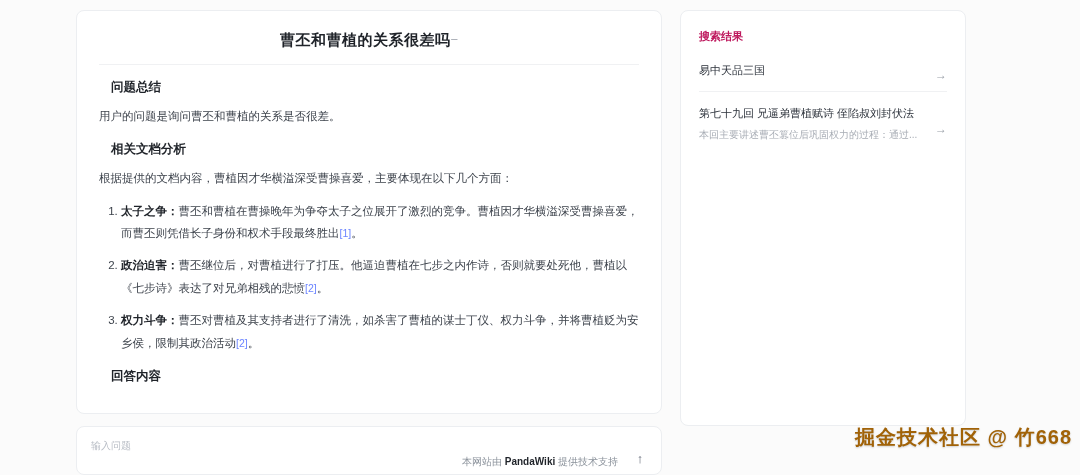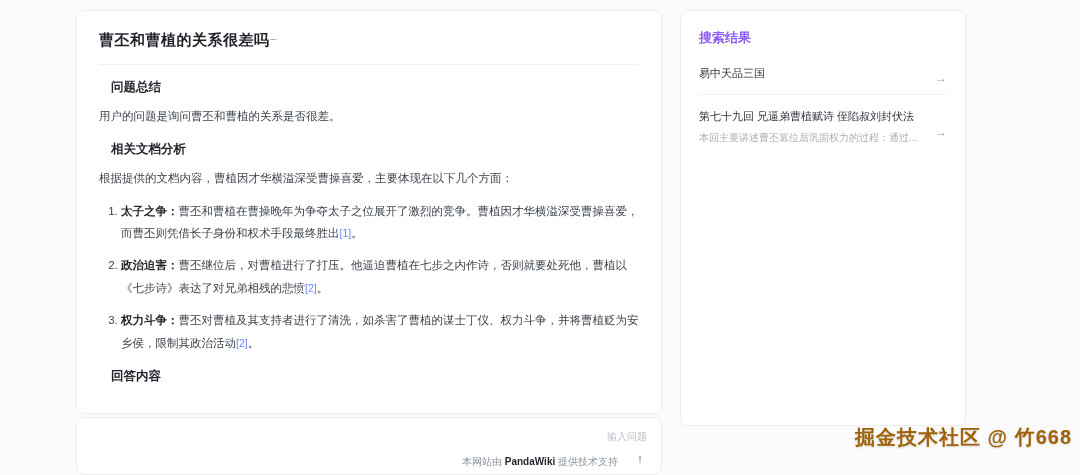--- a/index.html
+++ b/index.html
@@ -34,21 +34,21 @@
   .answer-title {
     font-size: 15px;
     font-weight: bold;
     color: #1f2329;
     margin: 0 0 14px 0;
     letter-spacing: .5px;
   }
   .title-row {
     display: flex;
     align-items: flex-start;
-    justify-content: flex-start;
+    justify-content: center;
   }
   .collapse-icon {
     color: #a8adb5;
     font-size: 13px;
     line-height: 14px;
     padding-top: 2px;
   }
   .divider {
     height: 1px;
     background: #f0f1f3;
@@ -78,28 +78,27 @@
     color: #3d434c;
     margin-bottom: 10px;
   }
   ol.points li b { color: #1f2329; }
   .ref {
     color: #6b84ff;
     font-size: 10.5px;
   }
   
   .input-card {
-    margin-top: 3px;
+    margin-top: 12px;
     background: #ffffff;
     border: 1px solid #eceef1;
     border-radius: 8px;
     height: 67px;
     padding: 12px 14px 8px 14px;
     position: relative;
-    text-align: right;
   }
   .input-placeholder {
     font-size: 10px;
     color: #b9bec6;
   }
   .send-btn {
     position: absolute;
     right: 13px;
     bottom: 8px;
     width: 16px; height: 16px;
@@ -113,23 +112,23 @@
     width: 286px;
   }
   .side-card {
     background: #ffffff;
     border: 1px solid #eceef1;
     border-radius: 8px;
     padding: 18px 18px 16px 18px;
     min-height: 416px;
   }
   .side-title {
-    font-size: 13px;
-    font-weight: bold;
-    color: #8b5cf6;
+    font-size: 11px;
+    font-weight: bold;
+    color: #be185d;
     margin: 0 0 18px 0;
   }
   .result-item {
     position: relative;
     padding: 0 22px 12px 0;
     border-bottom: 1px solid #f0f1f3;
     margin-bottom: 13px;
   }
   .result-item:last-child { border-bottom: none; }
   .result-title {

